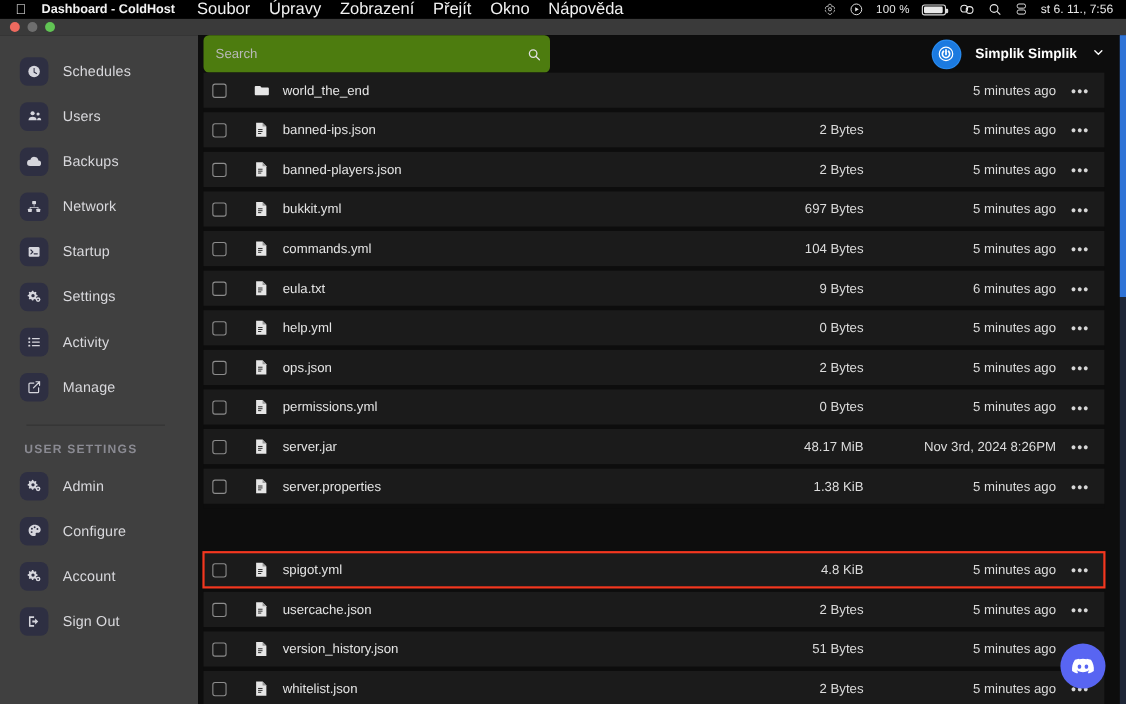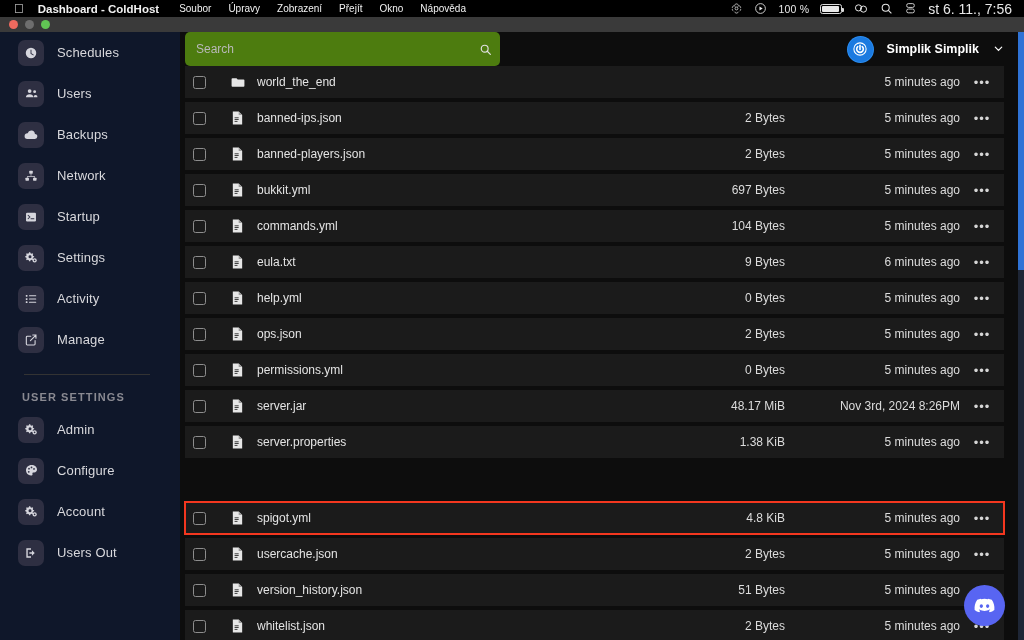--- a/index.html
+++ b/index.html
@@ -15,58 +15,58 @@
     height: 17px; width: 1024px;
     background: #000;
     display: flex; align-items: center;
     padding: 0 8px;
     color: #f2f2f2;
     font-size: 11.5px;
     position: relative;
   }
   .menubar .apple { font-size: 13px; margin: 0 14px 0 6px; line-height: 1; }
   .menubar .app-title { font-weight: bold; margin-right: 20px; font-size: 11.5px; }
-  .menubar .mi { margin-right: 17px; font-size: 10px; }
+  .menubar .mi { margin-right: 17px; font-size: 15px; }
   .menubar-right {
     margin-left: auto; display: flex; align-items: center; gap: 11px;
     font-size: 11px; color: #e8e8e8; padding-right: 4px;
   }
   .menubar-right svg { display: block; }
   .battery-pct { font-size: 10.5px; letter-spacing: .2px; }
   .battery {
     width: 22px; height: 10px; border: 1.2px solid #dcdcdc; border-radius: 2.5px;
     position: relative; display: inline-block;
   }
   .battery::after {
     content: ""; position: absolute; right: -3px; top: 3px;
     width: 1.8px; height: 4px; background: #dcdcdc; border-radius: 0 1px 1px 0;
   }
   .battery i { position: absolute; left: 1px; top: 1px; bottom: 1px; width: 17px; background: #e8e8e8; border-radius: 1px; display: block; }
-  .clock { font-size: 14px; }
+  .clock { font-size: 11px; }
 
   
   .titlebar {
     height: 15px; width: 1024px; background: #3a3a3a;
     display: flex; align-items: center; padding-left: 9px; gap: 7px;
   }
   .dot { width: 9px; height: 9px; border-radius: 50%; }
   .dot.red { background: #ee6a5f; }
   .dot.gray { background: #6e6e6e; }
   .dot.green { background: #61c454; }
 
   
   .app {
     width: 1024px; height: 608px; display: flex;
     background: #0d0d0d; position: relative;
   }
 
   
   .sidebar {
-    width: 180px; flex: 0 0 180px; background: #0f172a;
-    position: relative;
+    width: 180px; flex: 0 0 180px; background: #404040;
+    padding-top: 12px; position: relative;
   }
   .nav-item {
     display: flex; align-items: center; gap: 13px;
     height: 41px; padding-left: 18px; cursor: pointer;
   }
   .nav-tile {
     width: 26px; height: 26px; flex: 0 0 26px;
     background: #2e2f42; border-radius: 7px;
     display: flex; align-items: center; justify-content: center;
   }
@@ -361,21 +361,21 @@
       <span class="nav-label">Account</span>
     </div>
 
     <div class="nav-item">
       <span class="nav-tile">
         <svg width="14" height="14" viewBox="0 0 24 24" fill="#d6d6dd">
             <path d="M4 4h8v2.4H6.4v11.2H12V20H4z"></path>
             <path d="M13.6 7.2l4.8 4.8-4.8 4.8v-3.4H9.2v-2.8h4.4z"></path>
           </svg>
       </span>
-      <span class="nav-label">Users Out</span>
+      <span class="nav-label">Sign Out</span>
     </div>
   </nav>
 
   <section class="main">
 
     <div class="topbar">
       <div class="searchbox">
         <input placeholder="Search" style="">
         <span class="sicon">
           <svg width="13" height="13" viewBox="0 0 24 24" fill="none" stroke="currentColor" stroke-width="2.2" stroke-linecap="round">

